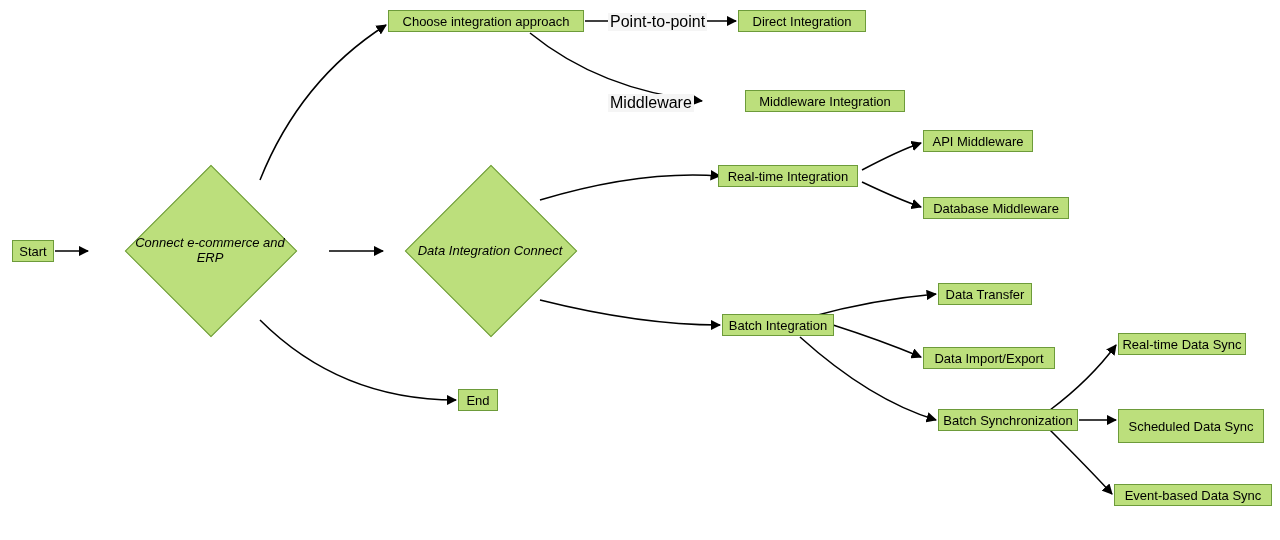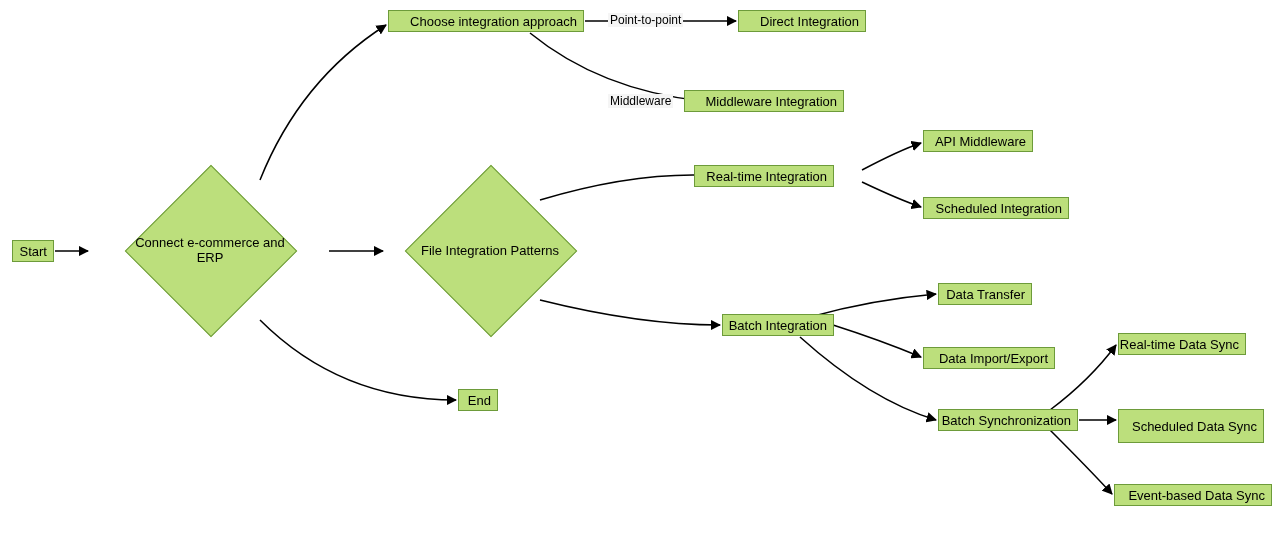--- a/index.html
+++ b/index.html
@@ -14,21 +14,21 @@
     position: relative;
     overflow: hidden;
   }
   svg { position: absolute; top: 0; left: 0; }
   .node {
     position: absolute;
     background: #bcdf7c;
     border: 1px solid #6d9b3a;
     display: flex;
     align-items: center;
-    justify-content: flex-end;
+    justify-content: center;
     text-align: center;
     padding: 10px 6px;
     box-sizing: border-box;
     white-space: nowrap;
   }
   .diamond-wrap {
     position: absolute;
   }
   .diamond-shape {
     position: absolute;
@@ -40,26 +40,27 @@
   }
   .diamond-label {
     position: absolute;
     inset: 0;
     display: flex;
     align-items: center;
     justify-content: center;
     text-align: center;
     padding: 0 4px;
     pointer-events: none;
+    font-style: italic;
   }
   .edge-label {
     position: absolute;
     background: #f5f5f5;
     padding: 0 2px;
-    font-size: 12px;
+    font-size: 16px;
     white-space: nowrap;
   }
 </style>
 </head>
 <body>
 
 <svg width="1280" height="540">
   <defs>
     <marker id="arrow" viewBox="0 0 10 10" refX="9" refY="5" markerWidth="7" markerHeight="7" orient="auto-start-reverse">
       <path d="M 0 0 L 10 5 L 0 10 z" fill="#000"></path>
@@ -113,41 +114,41 @@
 </div>
 
 <div class="node" style="left:388px; top:10px; width:196px; height:22px">
     <span>Choose integration approach</span>
   </div>
 
 <div class="node" style="left:738px; top:10px; width:128px; height:22px">
     <span>Direct Integration</span>
   </div>
 
-<div class="node" style="left:684px; top:90px; width:160px; height:16px">
+<div class="node" style="left:745px; top:90px; width:160px; height:16px">
     <span>Middleware Integration</span>
   </div>
 
 <div class="diamond-wrap" style="left:400px; top:180px; width:180px; height:140px">
   <div class="diamond-shape" style="left:30px; top:10px; width:120px; height:120px"></div>
   <div class="diamond-label">
-      <span>File Integration Patterns</span>
+      <span>Data Integration Connect</span>
     </div>
 </div>
 
-<div class="node" style="left:694px; top:165px; width:140px; height:16px">
+<div class="node" style="left:718px; top:165px; width:140px; height:16px">
     <span>Real-time Integration</span>
   </div>
 
 <div class="node" style="left:923px; top:130px; width:110px; height:22px">
     <span>API Middleware</span>
   </div>
 
 <div class="node" style="left:923px; top:197px; width:146px; height:22px">
-    <span>Scheduled Integration</span>
+    <span>Database Middleware</span>
   </div>
 
 <div class="node" style="left:722px; top:314px; width:112px; height:22px">
     <span>Batch Integration</span>
   </div>
 
 <div class="node" style="left:938px; top:283px; width:94px; height:22px">
     <span>Data Transfer</span>
   </div>
 

